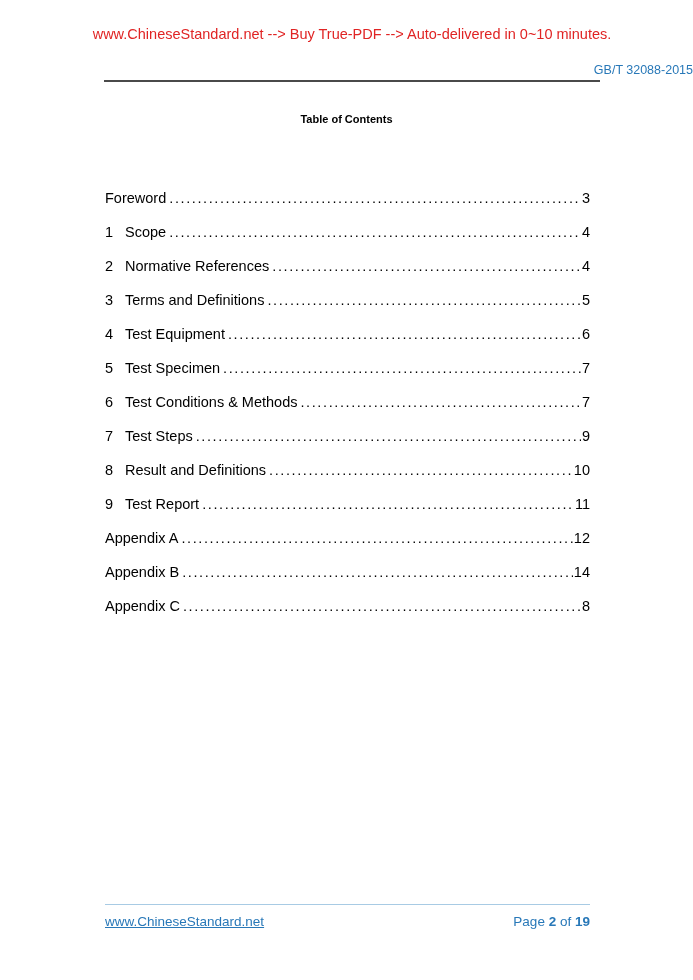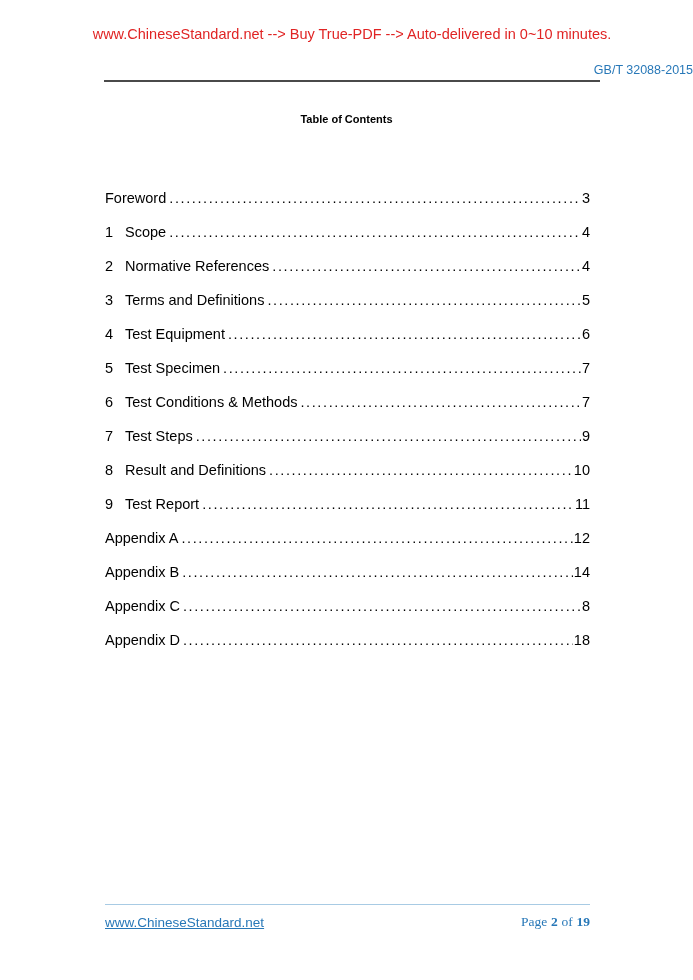--- a/index.html
+++ b/index.html
@@ -97,21 +97,21 @@
     justify-content: space-between;
     align-items: flex-end;
     font-size: 13.5px;
     color: var(--blue);
   }
   .footer-link {
     color: var(--blue);
     text-decoration: underline;
     cursor: pointer;
   }
-  .footer-page span, .footer-page b { color: var(--blue); font-family: Liberation Serif, serif; }
+  .footer-page span, .footer-page b { color: var(--blue); }
 </style>
 </head>
 <body>
 
 <div class="page">
 
   <div class="header">
     <div class="promo">www.ChineseStandard.net --&gt; Buy True-PDF --&gt; Auto-delivered in 0~10 minutes.</div>
     <div class="std-code">GB/T 32088-2015</div>
     <div class="header-rule"></div>
@@ -186,25 +186,20 @@
       </div>
       <div class="toc-row">
         <span class="toc-label">Appendix B</span>
         <span class="toc-dots"></span>
         <span class="toc-page">14</span>
       </div>
       <div class="toc-row">
         <span class="toc-label">Appendix C</span>
         <span class="toc-dots"></span>
         <span class="toc-page">8</span>
-      </div>
-      <div class="toc-row">
-        <span class="toc-label">Appendix D</span>
-        <span class="toc-dots"></span>
-        <span class="toc-page">18</span>
       </div>
     </div>
 
   <div class="footer">
     <div class="footer-rule"></div>
     <div class="footer-row">
       <a class="footer-link" href="#">www.ChineseStandard.net</a>
       <div class="footer-page">
         <span>Page</span>
         <b>2</b>

